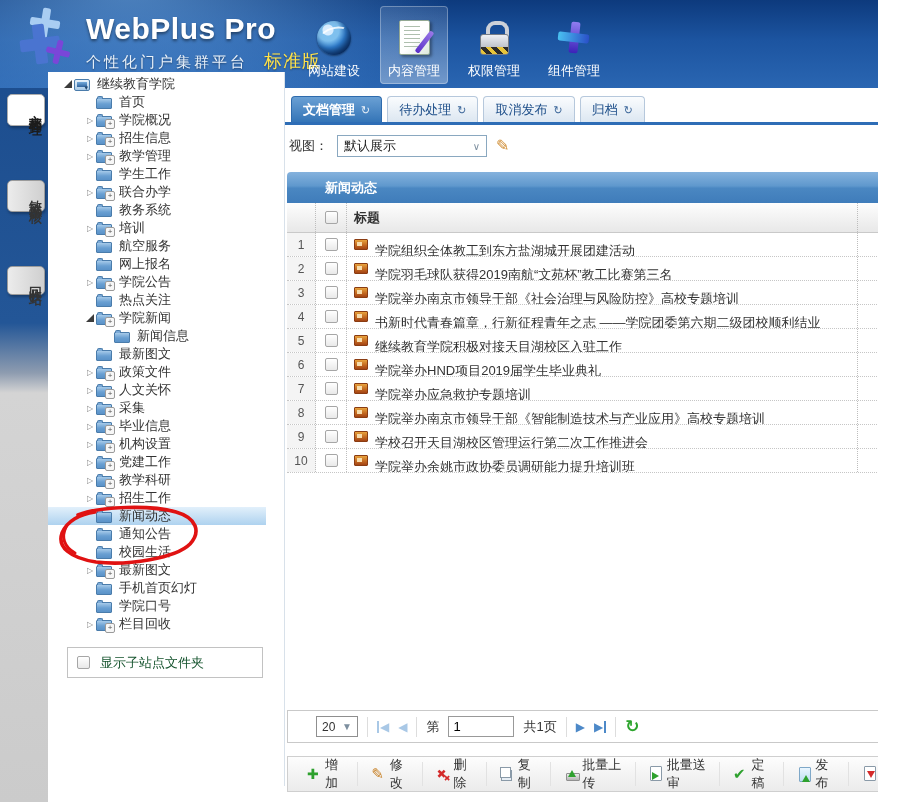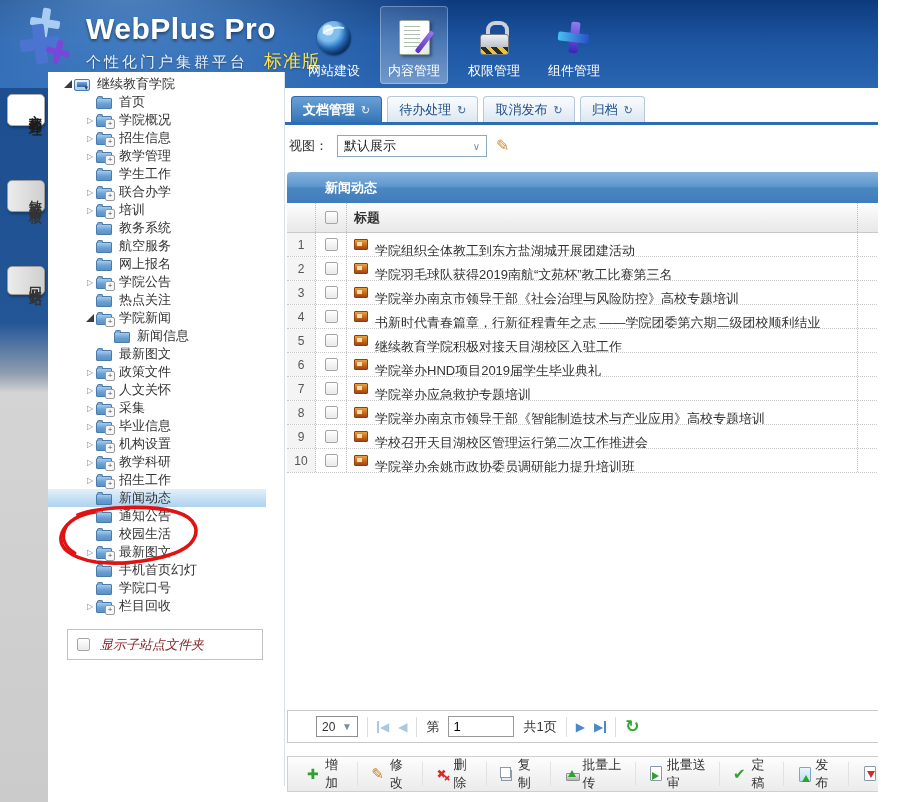--- a/index.html
+++ b/index.html
@@ -87,21 +87,21 @@
      background:#7cabd8;border:1px solid #4a7cab;border-bottom:none;border-radius:2px 2px 0 0;box-sizing:border-box;}
   .tico-folder-plus::after{content:'+';position:absolute;right:-4px;bottom:-3px;width:8px;height:8px;line-height:7px;
      background:#f7f7f7;border:1px solid #9a9a9a;border-radius:2px;color:#555;font-size:8px;text-align:center;}
   .tico-site{width:14px;height:12px;margin-top:2px;border:1px solid #4a7cab;border-radius:2px;
      background:linear-gradient(180deg,#eaf3fb,#a8c9e6);box-sizing:border-box;}
   .tico-site::before{content:'';position:absolute;left:2px;top:2px;right:2px;bottom:3px;
      background:linear-gradient(180deg,#74aadb,#2f639d);}
   .tico-site::after{content:'▾';position:absolute;right:1px;bottom:-2px;font-size:7px;color:#23486f;}
   .t-label{padding:0 2px;}
   #subsite-box{margin:14px 0 0 19px;width:196px;height:31px;border:1px solid #c2c2c2;
-     display:flex;align-items:center;gap:10px;padding-left:9px;font-size:13px;color:#7f1d1d;box-sizing:border-box;font-style:italic;}
+     display:flex;align-items:center;gap:10px;padding-left:9px;font-size:13px;color:#14532d;box-sizing:border-box;}
   .cb{width:13px;height:13px;background:linear-gradient(180deg,#ffffff,#e9e9e9);
      border:1px solid #a6a6a6;border-radius:2px;flex:0 0 13px;display:inline-block;box-sizing:border-box;}
 
   
   #main{position:absolute;left:285px;top:88px;width:616px;height:714px;background:#fff;overflow:hidden;}
   #ctabs{position:absolute;left:6px;top:8px;display:flex;gap:5px;}
   .ctab{height:26px;padding:0 11px;font-size:13px;color:#1d4e89;display:flex;align-items:center;gap:6px;
      background:linear-gradient(180deg,#fafcfe,#dbe6f1);border:1px solid #b6c8dc;border-bottom:none;
      border-radius:4px 4px 0 0;cursor:default;}
   .ctab.active{background:linear-gradient(180deg,#6aa0d4,#3273b6);color:#fff;border-color:#2e6bad;font-weight:bold;}
@@ -257,32 +257,32 @@
         <span class="arr arr-none"></span>
         <span class="tico tico-folder"></span>
         <span class="t-label">学生工作</span>
       </div>
         <div class="t-item d1">
         <span class="arr arr-collapsed"></span>
         <span class="tico tico-folder-plus"></span>
         <span class="t-label">联合办学</span>
       </div>
         <div class="t-item d1">
+        <span class="arr arr-none"></span>
+        <span class="tico tico-folder"></span>
+        <span class="t-label">教务系统</span>
+      </div>
+        <div class="t-item d1">
         <span class="arr arr-collapsed"></span>
         <span class="tico tico-folder-plus"></span>
         <span class="t-label">培训</span>
       </div>
         <div class="t-item d1">
         <span class="arr arr-none"></span>
         <span class="tico tico-folder"></span>
-        <span class="t-label">教务系统</span>
-      </div>
-        <div class="t-item d1">
-        <span class="arr arr-none"></span>
-        <span class="tico tico-folder"></span>
         <span class="t-label">航空服务</span>
       </div>
         <div class="t-item d1">
         <span class="arr arr-none"></span>
         <span class="tico tico-folder"></span>
         <span class="t-label">网上报名</span>
       </div>
         <div class="t-item d1">
         <span class="arr arr-collapsed"></span>
         <span class="tico tico-folder-plus"></span>
@@ -325,20 +325,25 @@
       </div>
         <div class="t-item d1">
         <span class="arr arr-collapsed"></span>
         <span class="tico tico-folder-plus"></span>
         <span class="t-label">毕业信息</span>
       </div>
         <div class="t-item d1">
         <span class="arr arr-collapsed"></span>
         <span class="tico tico-folder-plus"></span>
         <span class="t-label">机构设置</span>
+      </div>
+        <div class="t-item d1">
+        <span class="arr arr-collapsed"></span>
+        <span class="tico tico-folder-plus"></span>
+        <span class="t-label">党建工作</span>
       </div>
         <div class="t-item d1">
         <span class="arr arr-collapsed"></span>
         <span class="tico tico-folder-plus"></span>
         <span class="t-label">教学科研</span>
       </div>
         <div class="t-item d1">
         <span class="arr arr-collapsed"></span>
         <span class="tico tico-folder-plus"></span>
         <span class="t-label">招生工作</span>

